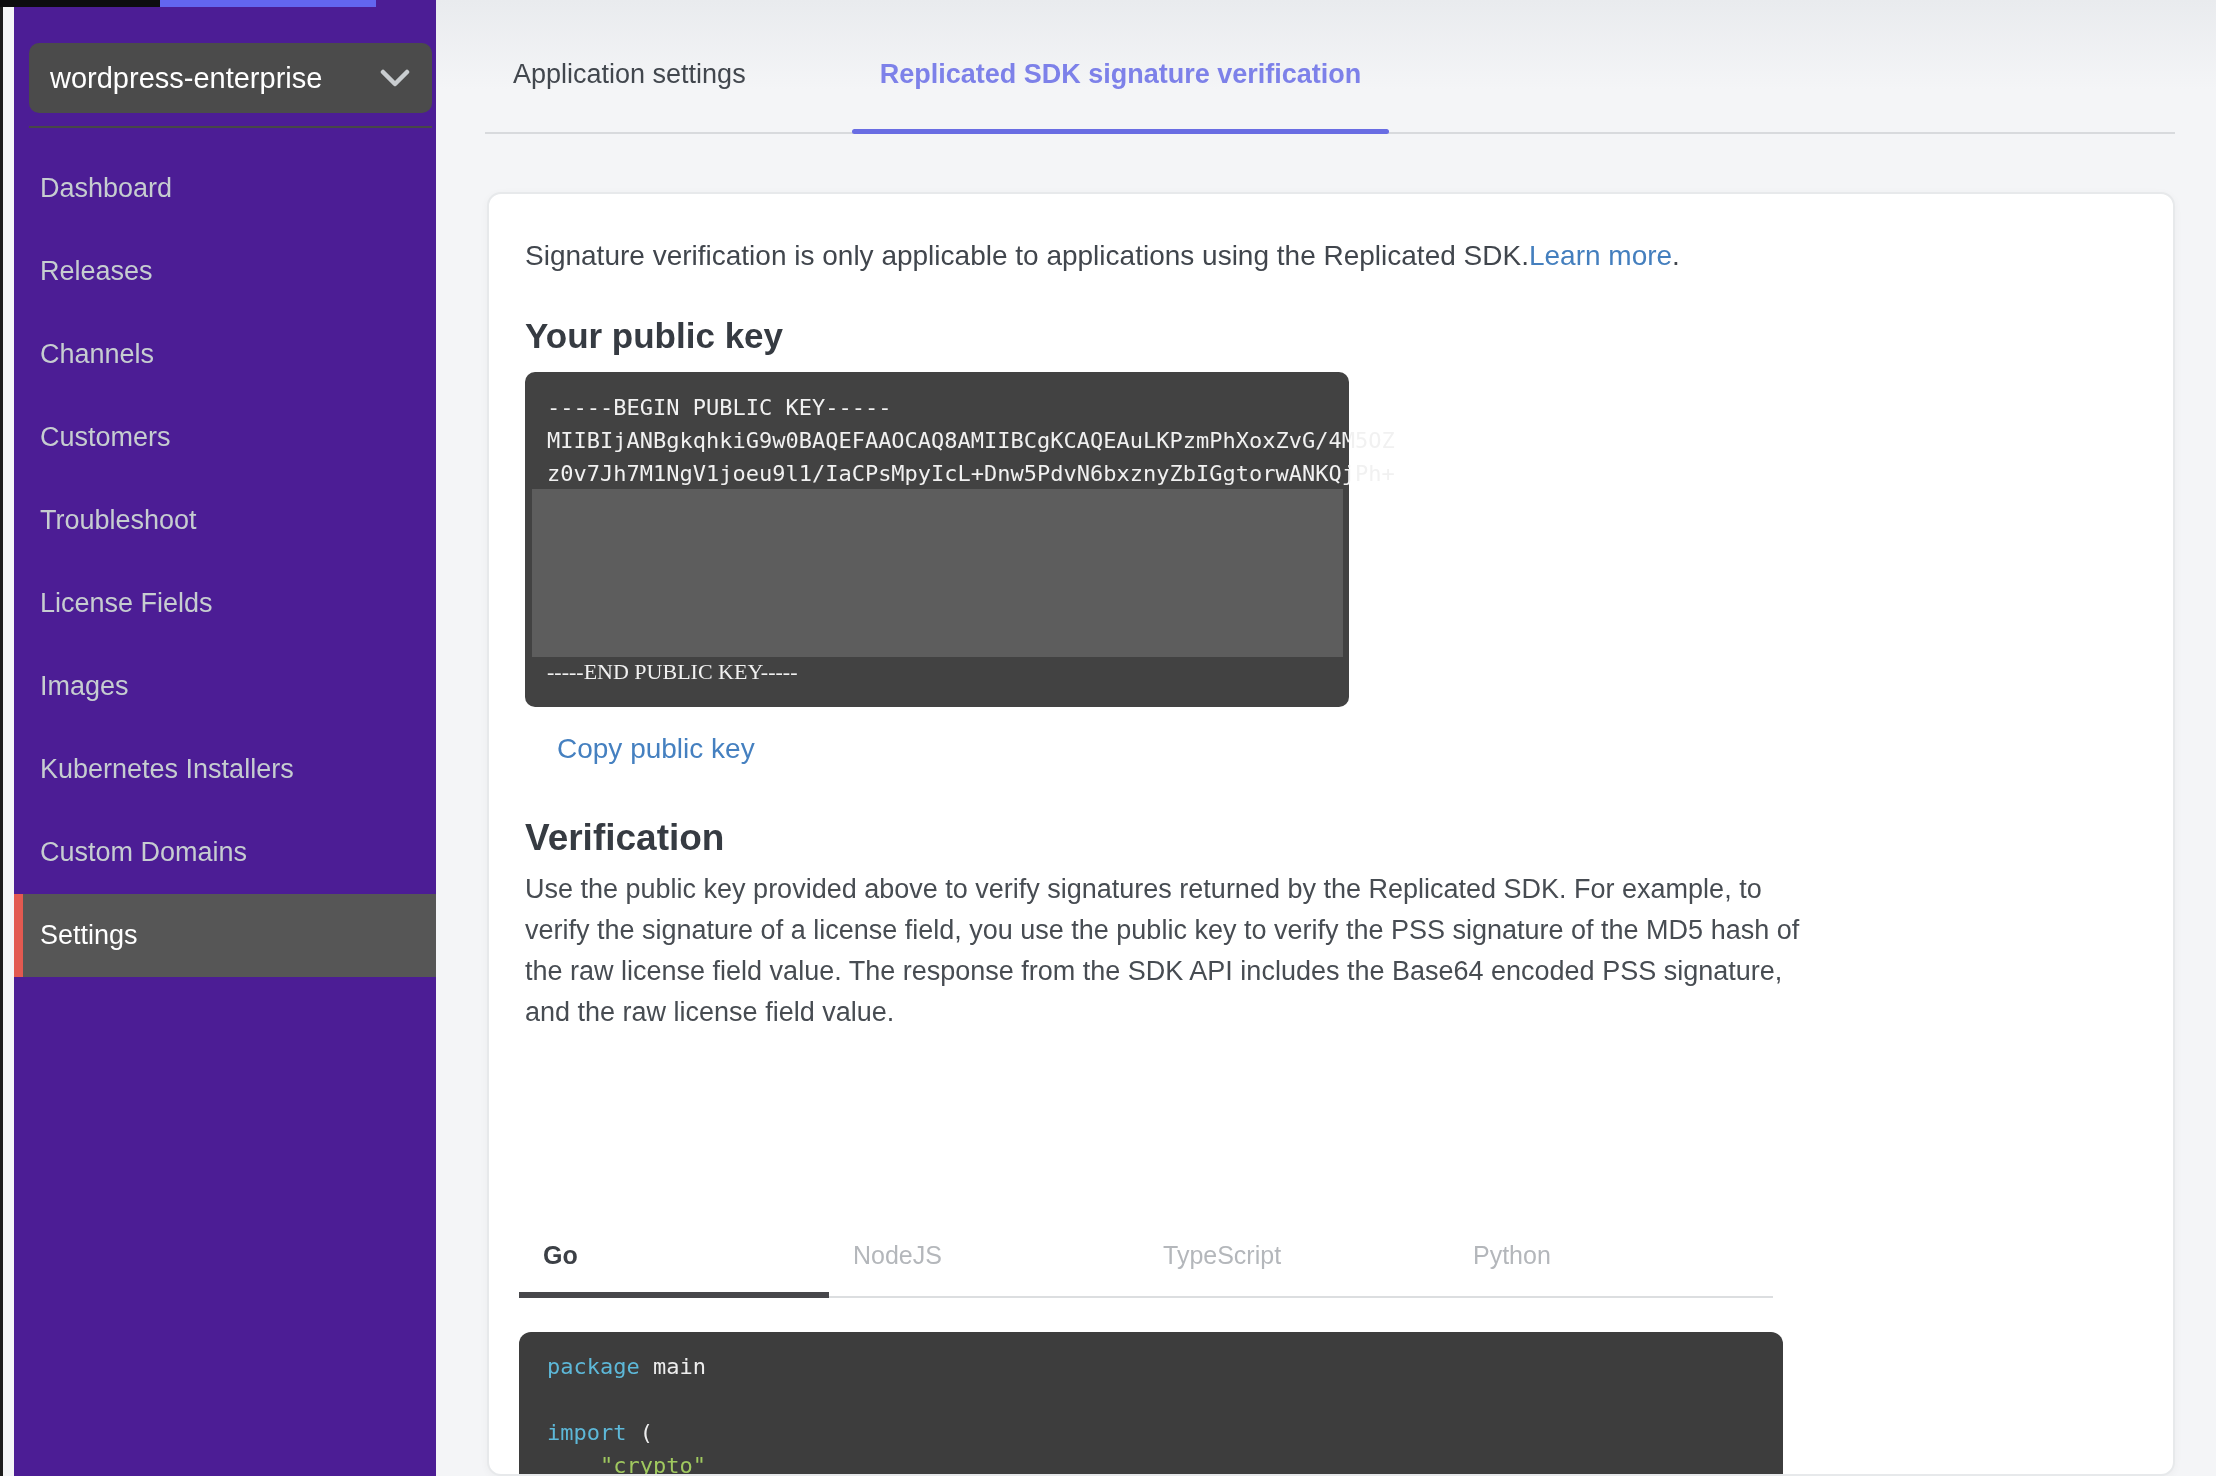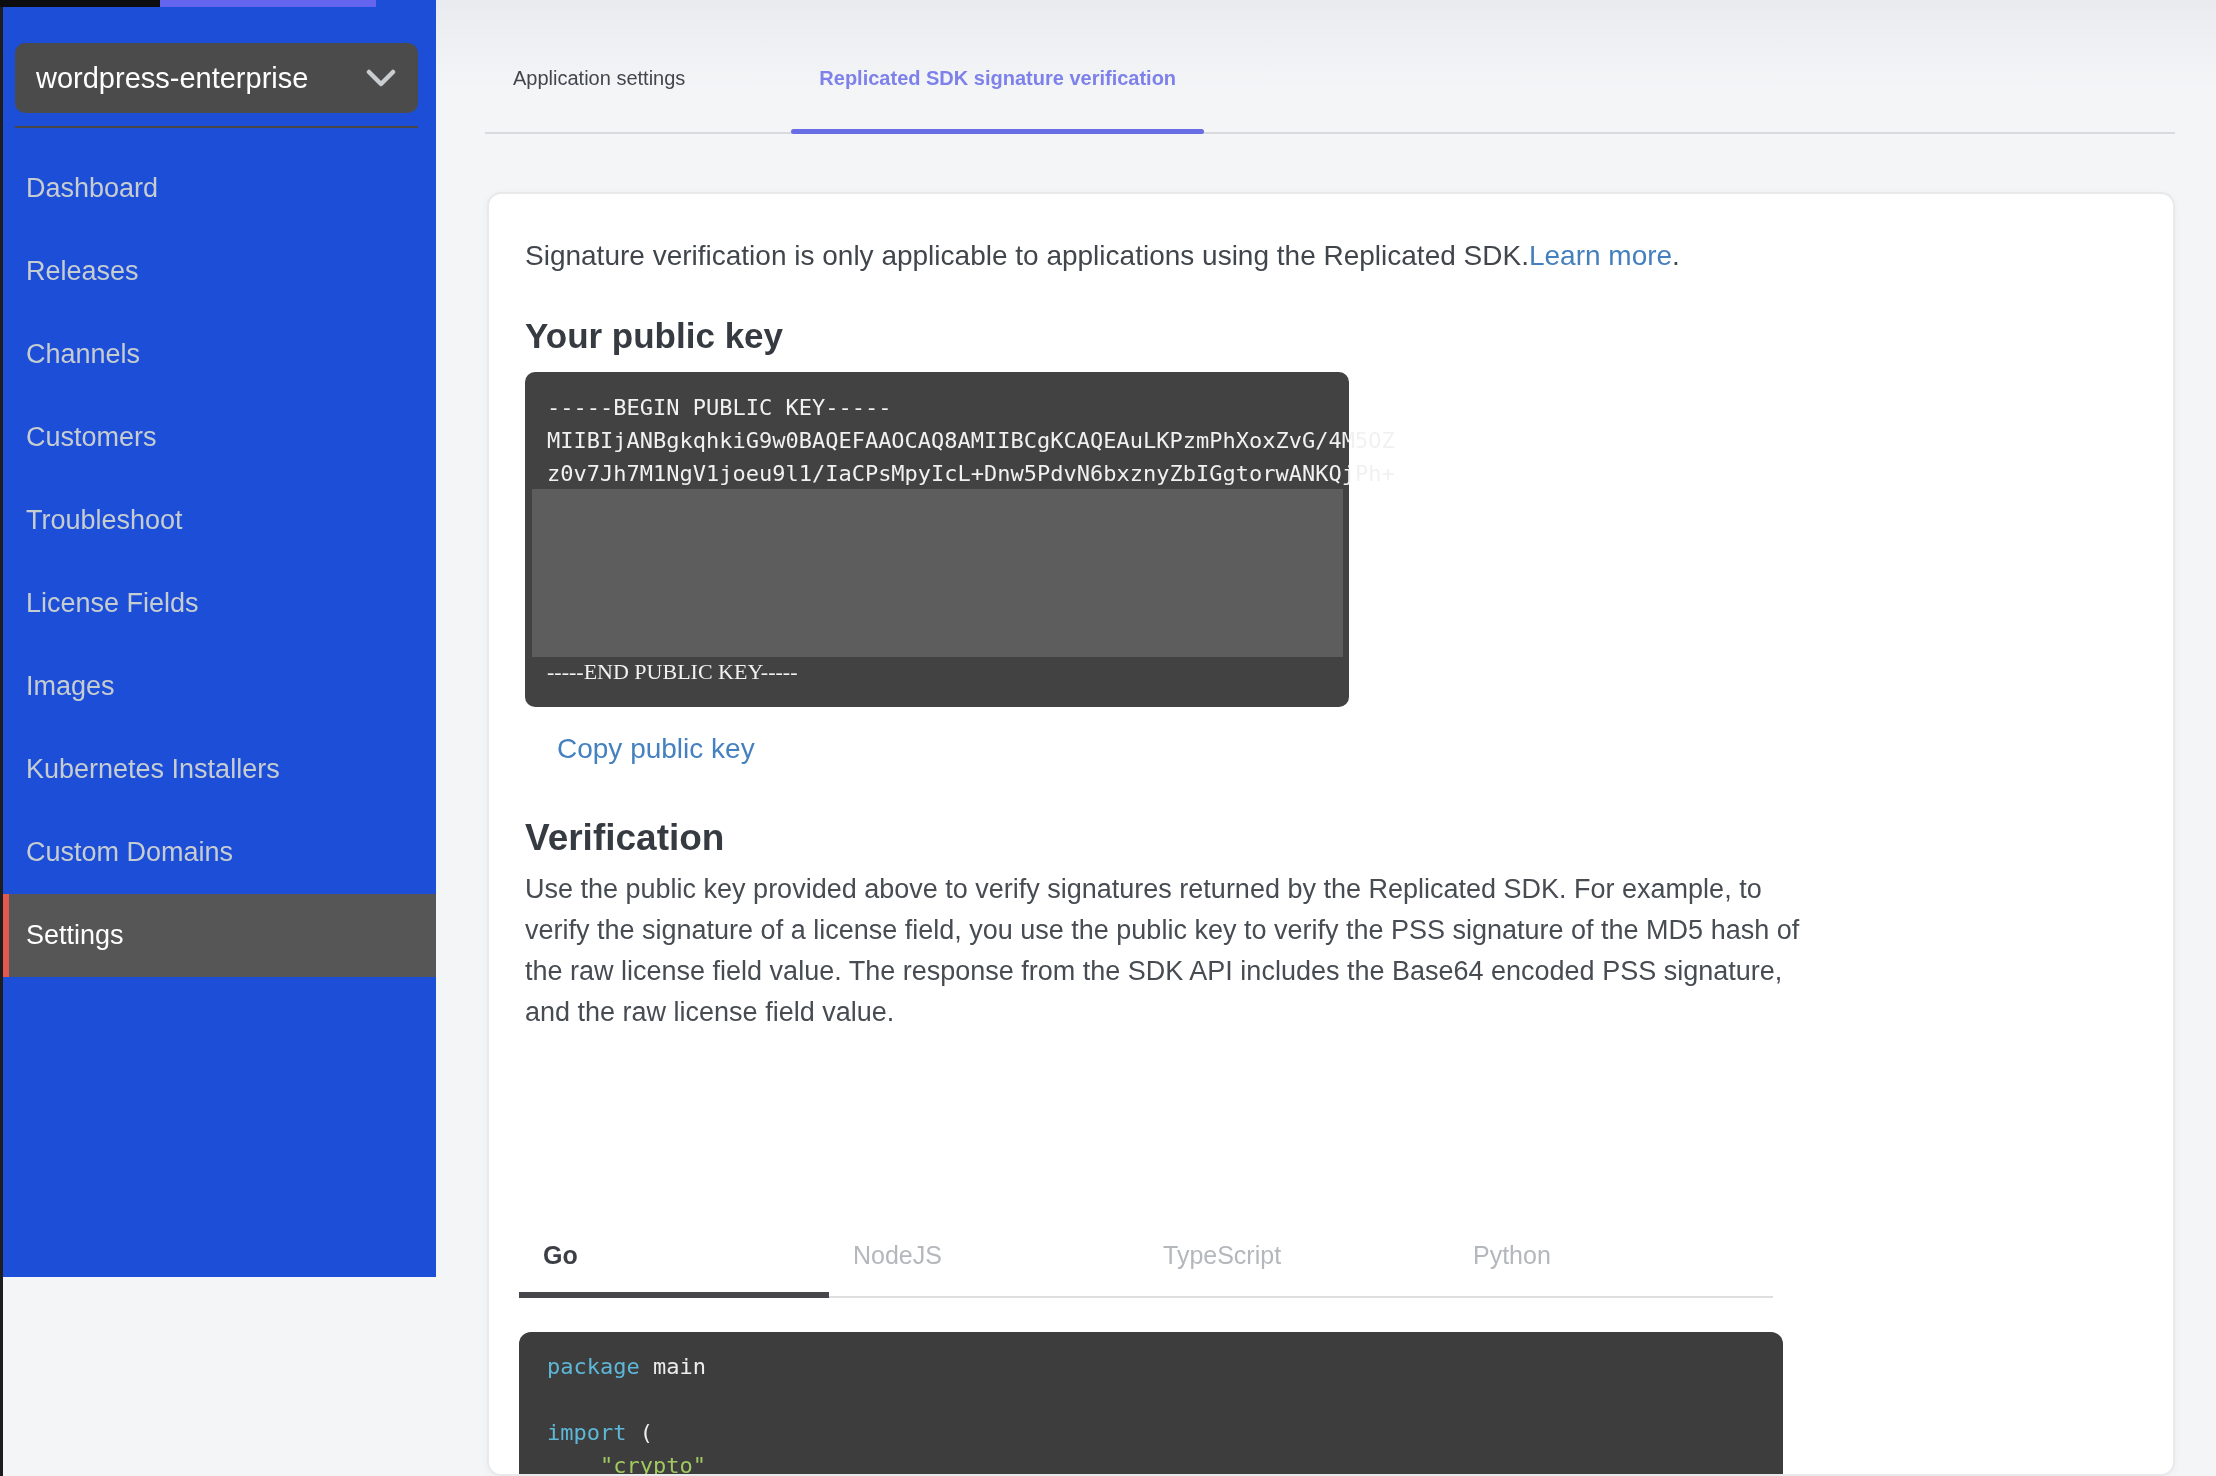--- a/index.html
+++ b/index.html
@@ -3,42 +3,42 @@
 <meta charset="utf-8">
 <style>
   html,body{margin:0;padding:0;width:2216px;height:1476px;overflow:hidden;
     background:#f4f5f7;font-family:"Liberation Sans",sans-serif;}
 
   
   .strip-black{position:absolute;left:0;top:0;width:160px;height:7px;background:#0d0d0f;z-index:40;}
   .strip-purple{position:absolute;left:160px;top:0;width:216px;height:7px;background:#6365ef;z-index:40;}
 
   
-  #sidebar{position:absolute;left:0;top:0;width:436px;height:1277px;background:#1d4ed8;}
+  #sidebar{position:absolute;left:14px;top:0;width:436px;height:1476px;background:#4c1d95;}
   #sidebar-edge{position:absolute;left:0;top:0;width:3px;height:1476px;background:#1d1d1d;z-index:30;}
   .selector{position:absolute;left:15px;top:43px;width:403px;height:70px;background:#4b4b4b;
     border-radius:10px;display:flex;align-items:center;box-sizing:border-box;
     padding:0 22px 0 21px;color:#ffffff;font-size:29px;cursor:pointer;}
   .selector .sel-label{flex:1;}
   .sidebar-divider{position:absolute;left:15px;top:126px;width:403px;border:none;
     border-top:2px solid #474747;margin:0;}
   .nav-list{position:absolute;left:0;top:128px;width:436px;margin:0;padding:19px 0 0 0;list-style:none;}
   .nav-item{height:83px;display:flex;align-items:center;padding-left:26px;
     color:#c6cdd0;font-size:27px;cursor:pointer;position:relative;box-sizing:border-box;}
   .nav-item.active{background:#565656;color:#ffffff;font-weight:500;}
   .active-indicator{display:none;}
   .nav-item.active .active-indicator{display:block;position:absolute;left:0;top:0;width:9px;height:100%;background:#e25950;}
 
   
   #main{position:absolute;left:436px;top:0;right:0;height:1476px;
     background:linear-gradient(#e9ebee,#f4f5f7 90px);}
 
   .top-tabs{position:absolute;left:49px;right:41px;top:0;height:134px;display:flex;
     align-items:flex-end;border-bottom:2px solid #d8dadd;box-sizing:border-box;}
-  .top-tab{padding:0 28px 42px 28px;font-size:20px;color:#42474e;cursor:pointer;position:relative;}
+  .top-tab{padding:0 28px 42px 28px;font-size:27px;color:#42474e;cursor:pointer;position:relative;}
   .top-tab.first{margin-right:78px;}
   .top-tab.active{color:#7d81e9;font-weight:700;}
   .top-tab.active::after{content:"";position:absolute;left:0;right:0;bottom:-2px;height:5px;
     background:#696de3;border-radius:3px;}
 
   .card{position:absolute;left:51px;right:41px;top:192px;height:1284px;background:#ffffff;
     border:2px solid #e7e9eb;border-radius:14px;box-shadow:0 2px 8px rgba(0,0,0,.04);
     box-sizing:border-box;padding:46px 40px 0 36px;overflow:hidden;}
 
   .intro{margin:0;font-size:28px;color:#41464d;}

